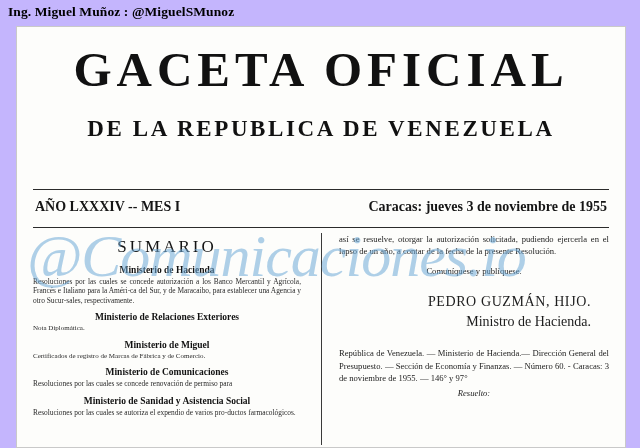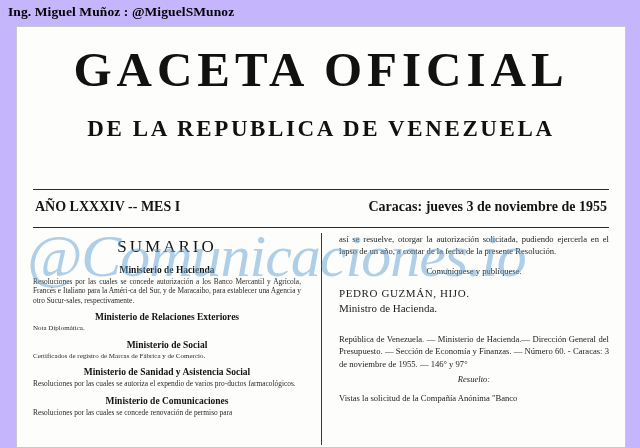--- a/index.html
+++ b/index.html
@@ -191,23 +191,24 @@
     margin: 0 0 7px 0;
     color: #1c1c1c;
   }
   .r-center {
     text-align: center;
     font-size: 8.6px;
     margin: 8px 0 10px 0;
     color: #1c1c1c;
   }
   .sig {
-    font-size: 11px;
+    text-align: right;
+    font-size: 14px;
     line-height: 1.4;
-    margin: 10px 18px 10px 0;
+    margin: 16px 18px 10px 0;
     color: #1c1c1c;
   }
   .sig .nm { letter-spacing: 0.6px; }
   .r-head {
     font-size: 8.6px;
     line-height: 1.45;
     text-align: justify;
     margin: 16px 0 4px 0;
     color: #1c1c1c;
   }
@@ -255,42 +256,41 @@
           <div class="ministry">Ministerio de Hacienda</div>
           <div class="sum-note">Resoluciones por las cuales se concede autorización a los Banco Mercantil y Agrícola, Francés e Italiano para la Améri-ca del Sur, y de Maracaibo, para establecer una Agencia y otro Sucur-sales, respectivamente.</div>
         </div>
 
         <div>
           <div class="ministry">Ministerio de Relaciones Exteriores</div>
           <div class="sum-note tiny">Nota Diplomática.</div>
         </div>
 
         <div>
-          <div class="ministry">Ministerio de Social</div>
+          <div class="ministry">Ministerio de Miguel</div>
           <div class="sum-note tiny">Certificados de registro de Marcas de Fábrica y de Comercio.</div>
+        </div>
+
+        <div>
+          <div class="ministry">Ministerio de Comunicaciones</div>
+          <div class="sum-note">Resoluciones por las cuales se concede renovación de permiso para</div>
         </div>
 
         <div>
           <div class="ministry">Ministerio de Sanidad y Asistencia Social</div>
           <div class="sum-note">Resoluciones por las cuales se autoriza el expendio de varios pro-ductos farmacológicos.</div>
-        </div>
-
-        <div>
-          <div class="ministry">Ministerio de Comunicaciones</div>
-          <div class="sum-note">Resoluciones por las cuales se concede renovación de permiso para</div>
         </div>
       </div>
 
       <div class="col-right">
         <div class="r-par">así se resuelve, otorgar la autorización solicitada, pudiendo ejercerla en el lapso de un año, a contar de la fecha de la presente Resolución.</div>
         <div class="r-center">Comuníquese y publíquese.</div>
         <div class="sig">
           <div class="nm">PEDRO GUZMÁN, HIJO.</div>
           <div>Ministro de Hacienda.</div>
         </div>
         <div class="r-head">República de Venezuela. — Ministerio de Hacienda.— Dirección General del Presupuesto. — Sección de Economía y Finanzas. — Número 60. - Caracas: 3 de noviembre de 1955. — 146° y 97°</div>
         <div class="r-resolve">Resuelto:</div>
-        <div class="r-par">Vistas la solicitud de la Compañía Anónima "Banco</div>
       </div>
 
     </div>
   </div>
 </div>
 
 </body></html>

